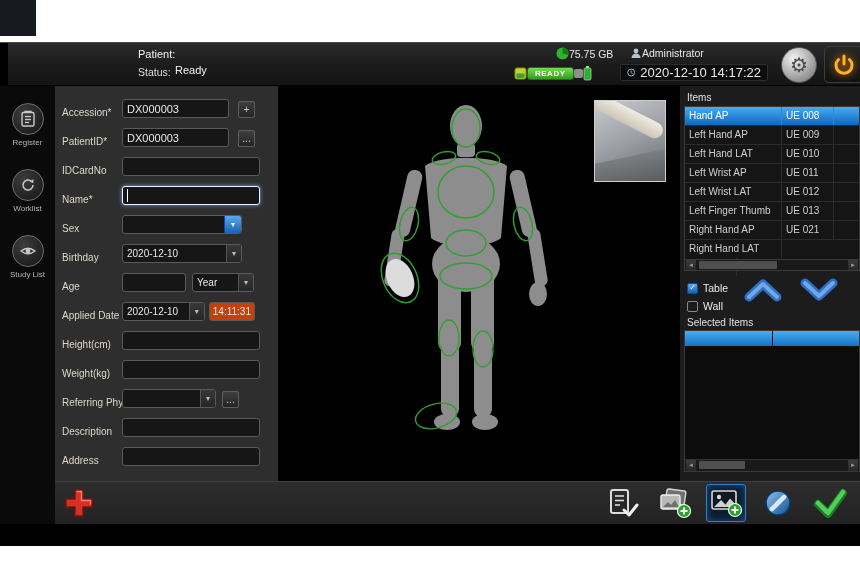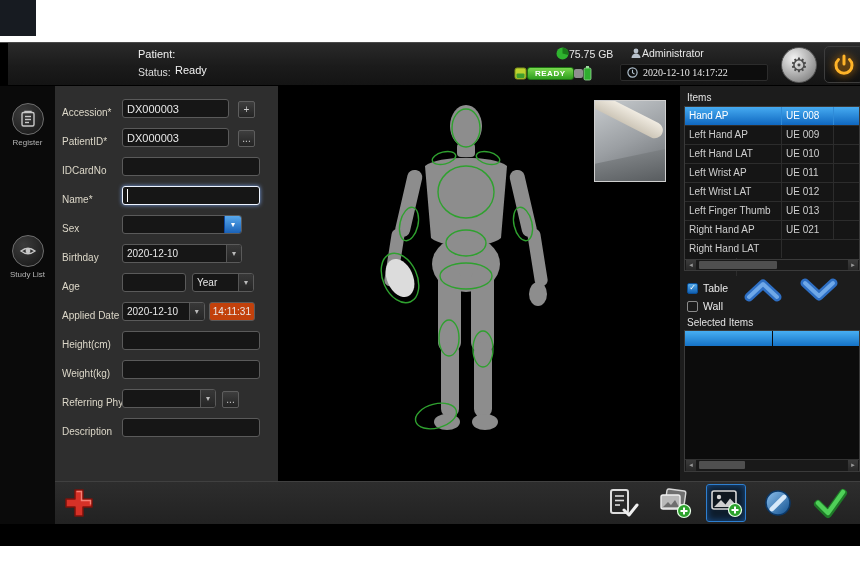--- a/index.html
+++ b/index.html
@@ -14,21 +14,21 @@
   .hlabel { position:absolute; font-size:11px; color:#f2f2f2; }
   .hsub   { position:absolute; font-size:10.5px; color:#dddddd; }
   .hgroup { position:absolute; display:flex; align-items:center; }
   .htext  { font-size:10.5px; color:#e8e8e8; white-space:nowrap; }
   .user-clip { width:66px; overflow:hidden; }
   .ready-pill { background:linear-gradient(180deg,#79d94e,#2f9e1f); border:1px solid #1c6f12; border-radius:3px;
                 color:#fff; font-size:8px; font-weight:bold; letter-spacing:.5px; padding:1px 7px; }
   .link-sq { width:9px; height:9px; background:#8f8f8f; border-radius:2px; }
   .dt-strip { position:absolute; left:612px; top:21px; width:148px; height:17px; background:#0d0d0d;
               border:1px solid #2c2c2c; border-radius:2px; display:flex; align-items:center; gap:5px; padding:0 6px; }
-  .dt-strip .htext { font-size:10px;font-family:Liberation Serif, serif; }
+  .dt-strip .htext { font-size:13px; }
   .gear-btn { position:absolute; left:773px; top:4px; width:36px; height:36px; border-radius:50%;
               background:radial-gradient(circle at 35% 30%,#f2f2f2,#8e8e8e 75%,#5c5c5c); border:1px solid #555;
               display:flex; align-items:center; justify-content:center; cursor:pointer; }
   .gear-btn span { font-size:20px; color:#4a4a4a; line-height:1; }
   .power-btn { position:absolute; left:816px; top:3px; width:40px; height:37px; border-radius:5px;
                background:linear-gradient(180deg,#262626,#101010); border:1px solid #3d3d3d;
                display:flex; align-items:center; justify-content:center; cursor:pointer; }
 
   
   .sidebar { position:absolute; left:0; top:43px; width:55px; height:438px; background:#0a0a0a; }
@@ -182,20 +182,29 @@
           <svg width="18" height="18" viewBox="0 0 18 18" fill="none" stroke="#c8c8c8" stroke-width="1.4">
             <rect x="3" y="2.5" width="12" height="13.5" rx="1.5"></rect>
             <path d="M6 2.5 v-1 h6 v1"></path>
             <line x1="6" y1="6.5" x2="12" y2="6.5"></line>
             <line x1="6" y1="9.5" x2="12" y2="9.5"></line>
             <line x1="6" y1="12.5" x2="10" y2="12.5"></line>
           </svg>
         </div>
         <div class="nav-label">Register</div>
       </div>
+      <div class="nav-item" style="top:83px;">
+        <div class="nav-circle">
+          <svg width="18" height="18" viewBox="0 0 18 18" fill="none" stroke="#c8c8c8" stroke-width="1.5">
+            <path d="M14 9 a5 5 0 1 1 -2.2-4.1"></path>
+            <path d="M14.6 3.2 l-0.4 4 -3.6-1.6 Z" fill="#c8c8c8" stroke="none"></path>
+          </svg>
+        </div>
+        <div class="nav-label">Worklist</div>
+      </div>
       <div class="nav-item" style="top:149px;">
         <div class="nav-circle">
           <svg width="18" height="18" viewBox="0 0 18 18" fill="none" stroke="#c8c8c8" stroke-width="1.4">
             <path d="M2 9 Q9 3.5 16 9 Q9 14.5 2 9 Z"></path>
             <circle cx="9" cy="9" r="2.4" fill="#c8c8c8" stroke="none"></circle>
           </svg>
         </div>
         <div class="nav-label">Study List</div>
       </div>
     </div>
@@ -278,20 +287,24 @@
           <span class="combo-arw">▾</span>
         </div>
         <button class="sqbtn gap6">...</button>
       </div>
 
       <div class="frow">
         <span class="flabel">Description</span>
         <input class="finput w138" value="" style="">
       </div>
 
+      <div class="frow">
+        <span class="flabel">Address</span>
+        <input class="finput w138" value="" style="">
+      </div>
     </div>
 
     <div class="bodypanel">
       <svg width="398" height="395" viewBox="0 0 398 395">
         <g fill="#8d8d8d">
           <ellipse cx="188" cy="40" rx="16" ry="21"></ellipse>
           <rect x="179" y="57" width="18" height="14" rx="4"></rect>
           <path d="M147,80 C160,69 216,69 229,80 L223,152 C210,163 166,163 153,152 Z"></path>
           <ellipse cx="188" cy="178" rx="34" ry="28"></ellipse>
           <rect x="130" y="84" width="15" height="68" rx="7" transform="rotate(13 137 88)"></rect>

